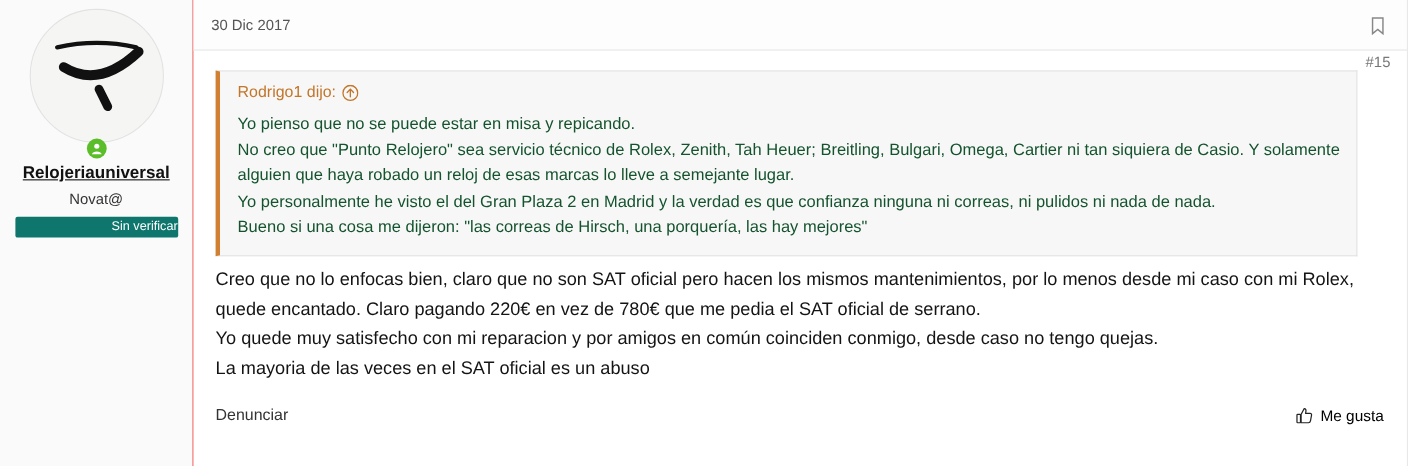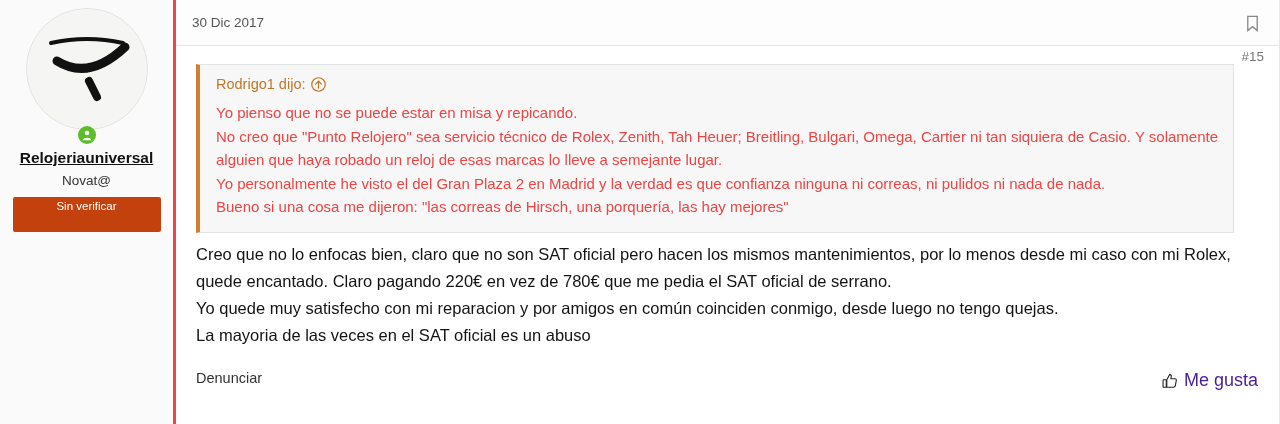--- a/index.html
+++ b/index.html
@@ -19,21 +19,21 @@
     background: #ffffff;
   }
   
   .author-col {
     position: absolute;
     left: 0;
     top: 0;
     width: 176px;
     height: 424px;
     background: #fafafa;
-    border-right: 3px solid #ef4444;
+    border-right: 1px solid #ef4444;
     box-sizing: border-box;
     text-align: center;
   }
   .avatar-wrap {
     position: relative;
     width: 122px;
     height: 122px;
     margin: 8px auto 0 auto;
   }
   .avatar {
@@ -72,26 +72,27 @@
     cursor: pointer;
   }
   .usertitle {
     margin-top: 6px;
     font-size: 13.5px;
     color: #333333;
   }
   .badge {
     margin: 9px auto 0 auto;
     width: 148px;
-    background: #c2410c;
+    background: #0f766e;
     color: #ffffff;
     font-size: 11.5px;
     line-height: 19px;
-    height: 35px;
+    height: 19px;
     border-radius: 2px;
+    text-align: right;
   }
   
   .content {
     position: absolute;
     left: 176px;
     top: 0;
     width: 1104px;
     height: 424px;
     box-sizing: border-box;
     background: #ffffff;
@@ -152,21 +153,21 @@
   .quote-head .qname { cursor: pointer; }
   .jump-icon {
     display: inline-flex;
     align-items: center;
     color: #c2762a;
     cursor: pointer;
   }
   .quote-body {
     font-size: 15px;
     line-height: 23.5px;
-    color: #ef4444;
+    color: #14532d;
   }
   .quote-body p { margin: 0; }
   .maintext {
     margin-top: 8px;
     font-size: 16.5px;
     line-height: 27px;
     color: #141414;
   }
   .maintext p { margin: 0; }
   .footer {
@@ -183,22 +184,22 @@
   .report-link {
     font-size: 14.5px;
     color: #333333;
     cursor: pointer;
   }
   .like {
     margin-left: auto;
     display: flex;
     align-items: center;
     gap: 6px;
-    font-size: 18px;
-    color: #4c1d95;
+    font-size: 14px;
+    color: #000000;
     cursor: pointer;
   }
   .like svg { display:block; }
   .right-edge {
     position: absolute;
     right: 0;
     top: 0;
     width: 1px;
     height: 424px;
     background: #e8e8e8;
@@ -268,21 +269,21 @@
         <div class="quote-body">
           <p>Yo pienso que no se puede estar en misa y repicando.</p>
           <p>No creo que "Punto Relojero" sea servicio técnico de Rolex, Zenith, Tah Heuer; Breitling, Bulgari, Omega, Cartier ni tan siquiera de Casio. Y solamente alguien que haya robado un reloj de esas marcas lo lleve a semejante lugar.</p>
           <p>Yo personalmente he visto el del Gran Plaza 2 en Madrid y la verdad es que confianza ninguna ni correas, ni pulidos ni nada de nada.</p>
           <p>Bueno si una cosa me dijeron: "las correas de Hirsch, una porquería, las hay mejores"</p>
         </div>
       </div>
 
       <div class="maintext">
         <p>Creo que no lo enfocas bien, claro que no son SAT oficial pero hacen los mismos mantenimientos, por lo menos desde mi caso con mi Rolex, quede encantado. Claro pagando 220€ en vez de 780€ que me pedia el SAT oficial de serrano.</p>
-        <p>Yo quede muy satisfecho con mi reparacion y por amigos en común coinciden conmigo, desde luego no tengo quejas.</p>
+        <p>Yo quede muy satisfecho con mi reparacion y por amigos en común coinciden conmigo, desde caso no tengo quejas.</p>
         <p>La mayoria de las veces en el SAT oficial es un abuso</p>
       </div>
     </div>
 
     <div class="footer">
       <span class="report-link">Denunciar</span>
       <span class="like">
         <span>
           <svg width="16" height="16" viewBox="0 0 18 18" aria-hidden="true">
             <path d="M5.4 7.6 L8.6 1.6 C9.9 1.8 10.6 2.7 10.4 4.1 L10 6.5 H14.6 C15.7 6.5 16.3 7.3 16.1 8.3 L15 14.3 C14.8 15.4 14.1 16.1 13 16.1 H5.4 Z" fill="none" stroke="#222" stroke-width="1.25" stroke-linejoin="round"></path>

